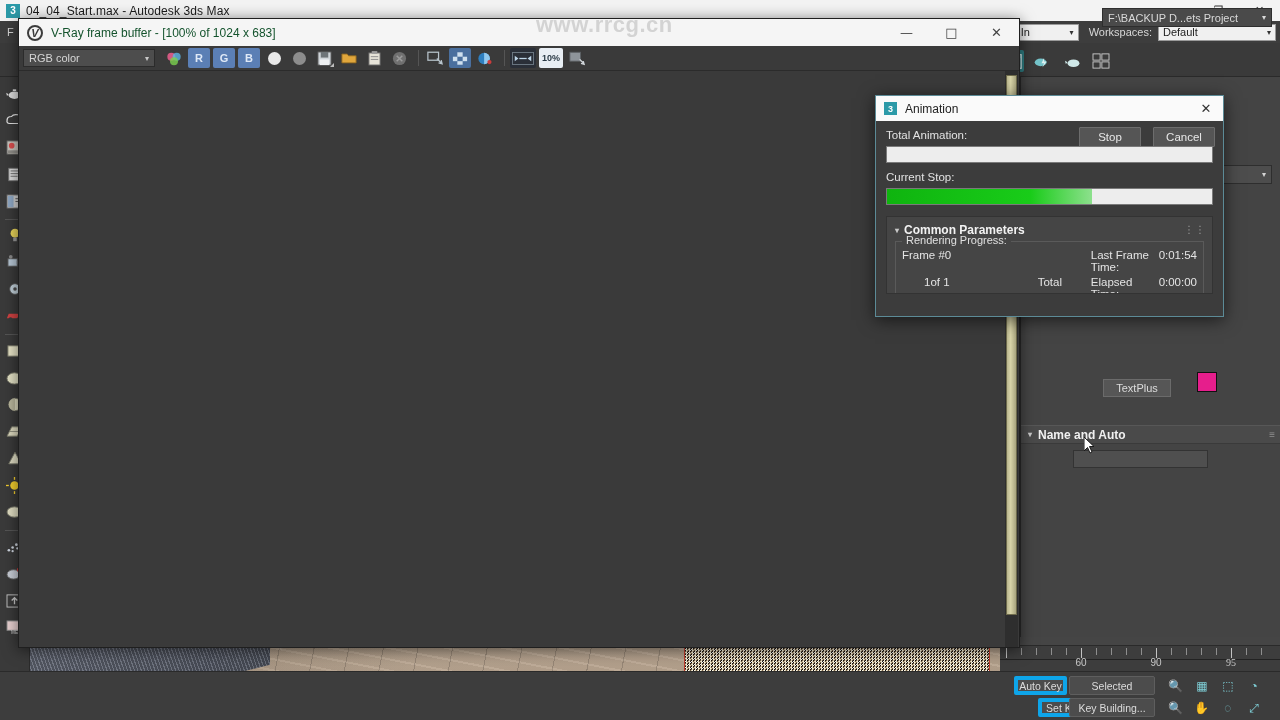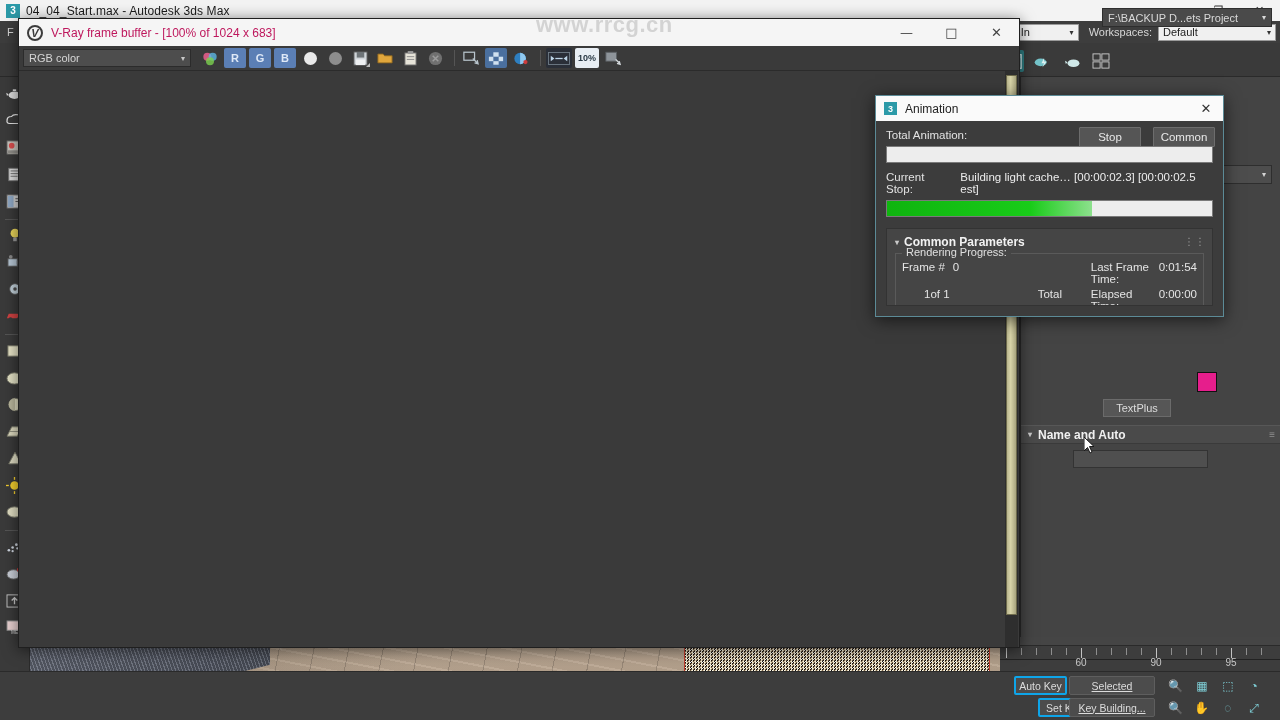--- a/index.html
+++ b/index.html
@@ -188,34 +188,34 @@
   }
   #vfb-title {
     height:27px; background:#f5f5f5; display:flex; align-items:center;
     padding-left:8px; position:relative;
   }
   #vfb-logo {
     width:16px; height:16px; border-radius:50%; border:2px solid #3c3c3c;
     color:#3c3c3c; font-size:11px; font-weight:bold; margin-right:8px;
     display:flex; align-items:center; justify-content:center; font-style:italic;
   }
-  #vfb-title-text { font-size:12px; color:#be185d; }
+  #vfb-title-text { font-size:12px; color:#14532d; }
   #vfb-wbtns { position:absolute; right:0; top:0; height:27px; display:flex; }
   #vfb-wbtns .wb {
     width:45px; height:27px; display:flex; align-items:center; justify-content:center;
     font-size:13px; color:#444; font-family:"DejaVu Sans", sans-serif;
   }
 
   #vfb-toolbar {
     position:absolute; left:0; top:27px; width:1000px; height:25px;
     background:#3a3a3a; display:flex; align-items:center; padding-left:4px;
     border-bottom:1px solid #2b2b2b;
   }
   #chan-combo {
-    width:168px; height:18px; background:#4d4d4d; border:1px solid #2b2b2b;
+    width:132px; height:18px; background:#4d4d4d; border:1px solid #2b2b2b;
     color:#d6d6d6; font-size:11px; display:flex; align-items:center;
     padding:0 5px; margin-right:8px;
   }
   #chan-combo .caret { margin-left:auto; font-size:8px; color:#c8c8c8; }
   .vfb-btn {
     width:22px; height:20px; margin-right:3px; border-radius:2px;
     display:flex; align-items:center; justify-content:center;
     font-size:12px; color:#d8d8d8; position:relative; flex:0 0 auto;
   }
   .vfb-btn.chan { background:#5b7fb5; color:#dfe9f7; font-weight:bold; font-size:11px; }
@@ -297,37 +297,37 @@
   }
   #prog-group {
     margin-top:4px; border:1px solid #5a5a5a; padding:4px 6px 2px 6px;
     position:relative;
   }
   #prog-group-legend {
     position:absolute; left:6px; top:-8px; background:#454545; padding:0 4px;
     font-size:11px; color:#e0e0e0;
   }
   .pg-line { display:flex; font-size:11.5px; color:#e4e4e4; margin-top:3px; }
-  .pg-left { width:46%; display:flex; gap:8px; }
+  .pg-left { width:46%; display:flex; gap:0; }
   .pg-mid { width:18%; }
   .pg-right { flex:1; display:flex; justify-content:flex-end; gap:7px; }
 
   
   #right-panel {
     position:absolute; left:1020px; top:77px; width:260px; height:560px;
     background:#444; border-left:1px solid #2b2b2b;
   }
   #rp-obj-combo {
     position:absolute; left:6px; top:88px; width:245px; height:19px;
     background:#4d4d4d; border:1px solid #2e2e2e; font-size:11px;
     color:#d4d4d4; display:flex; align-items:center; padding:0 5px;
   }
   #rp-obj-combo .caret { margin-left:auto; font-size:8px; }
   #rp-textplus {
-    position:absolute; left:82px; top:322px; width:68px; height:18px;
+    position:absolute; left:82px; top:302px; width:68px; height:18px;
     background:#565656; border:1px solid #6b6b6b; color:#dcdcdc;
     font-size:11px; display:flex; align-items:center; justify-content:center;
   }
   #rp-nc-head {
     position:absolute; left:0; top:348px; width:260px; height:19px;
     background:#4a4a4a; border-top:1px solid #575757; border-bottom:1px solid #3a3a3a;
     display:flex; align-items:center; gap:6px; padding-left:7px;
     font-size:12px; font-weight:bold; color:#f0f0f0;
   }
   #rp-nc-head .tri { font-size:8px; color:#c9c9c9; }
@@ -360,27 +360,27 @@
   }
   #timeline-ruler .baseline {
     position:absolute; left:0; top:13px; width:280px; height:1px; background:#222;
   }
   #bottom-bar {
     position:absolute; left:0; top:671px; width:1280px; height:49px;
     background:#3d3d3d; border-top:1px solid #2a2a2a;
   }
   .key-btn {
     position:absolute; width:53px; height:19px; background:#4c4c4c;
-    border:2px solid #0ea5e9; color:#dcdcdc; font-size:10.5px;
+    border:4px solid #0ea5e9; color:#dcdcdc; font-size:10.5px;
     display:flex; align-items:center; justify-content:center; border-radius:2px;
   }
   .key-wide {
     position:absolute; width:86px; height:19px; background:#4c4c4c;
     border:1px solid #5e5e5e; color:#dcdcdc; font-size:10.5px;
-    display:flex; align-items:center; justify-content:center; border-radius:2px;text-decoration:underline;
+    display:flex; align-items:center; justify-content:center; border-radius:2px;
   }
   .nav-icon {
     position:absolute; width:20px; height:19px; display:flex;
     align-items:center; justify-content:center; font-size:12px; color:#7fd0d8;
   }
 </style>
 </head>
 <body>
 
 <div id="max-window">
@@ -670,21 +670,21 @@
     <div class="tick" style="left:171px;"></div>
     <div class="tick" style="left:186px;"></div>
     <div class="tick" style="left:201px;"></div>
     <div class="tick" style="left:216px;"></div>
     <div class="tick major" style="left:231px;"></div>
     <div class="tick" style="left:246px;"></div>
     <div class="tick" style="left:261px;"></div>
     <div class="tlabel" style="left:6px;"></div>
     <div class="tlabel" style="left:81px;">60</div>
     <div class="tlabel" style="left:156px;">90</div>
-    <div class="tlabel" style="left:231px;">95</div>
+    <div class="tlabel" style="left:231px;font-family:Liberation Serif, serif;">95</div>
 
   </div>
 
   <div id="bottom-bar">
     <div class="key-btn" style="left:1014px; top:4px;">Auto Key</div>
     <div class="key-btn" style="left:1038px; top:26px;">Set Key</div>
     <div class="key-wide" style="left:1069px; top:4px;">Selected</div>
     <div class="key-wide" style="left:1069px; top:26px;">Key Building...</div>
     <div class="nav-icon" style="left:1166px; top:4px;">🔍</div>
     <div class="nav-icon" style="left:1192px; top:4px;">▦</div>
@@ -808,33 +808,32 @@
 <div id="render-dlg">
   <div id="rd-title">
     <div id="rd-icon">3</div>
     <div id="rd-title-text">Animation</div>
     <div id="rd-close">✕</div>
   </div>
 
   <div id="rd-body">
     <div class="rd-btns">
       <div class="rd-btn">Stop</div>
-      <div class="rd-btn">Common</div>
+      <div class="rd-btn">Cancel</div>
     </div>
 
     <div class="rd-row">
       <span class="rd-label">Total Animation:</span>
     </div>
     <div class="progress-outer">
       <div class="progress-fill" id="pf-total" style="width:0%;"></div>
     </div>
 
     <div id="cur-task-row">
       <span class="rd-label">Current Stop:</span>
-      <span class="val">Building light cache…  [00:00:02.3] [00:00:02.5 est]</span>
     </div>
     <div class="progress-outer">
       <div class="progress-fill" id="pf-task" style="width:63%;"></div>
     </div>
 
     <div id="rollout">
       <div id="rollout-head">
         <span class="tri">▾</span>
         <span>Common Parameters</span>
       </div>

